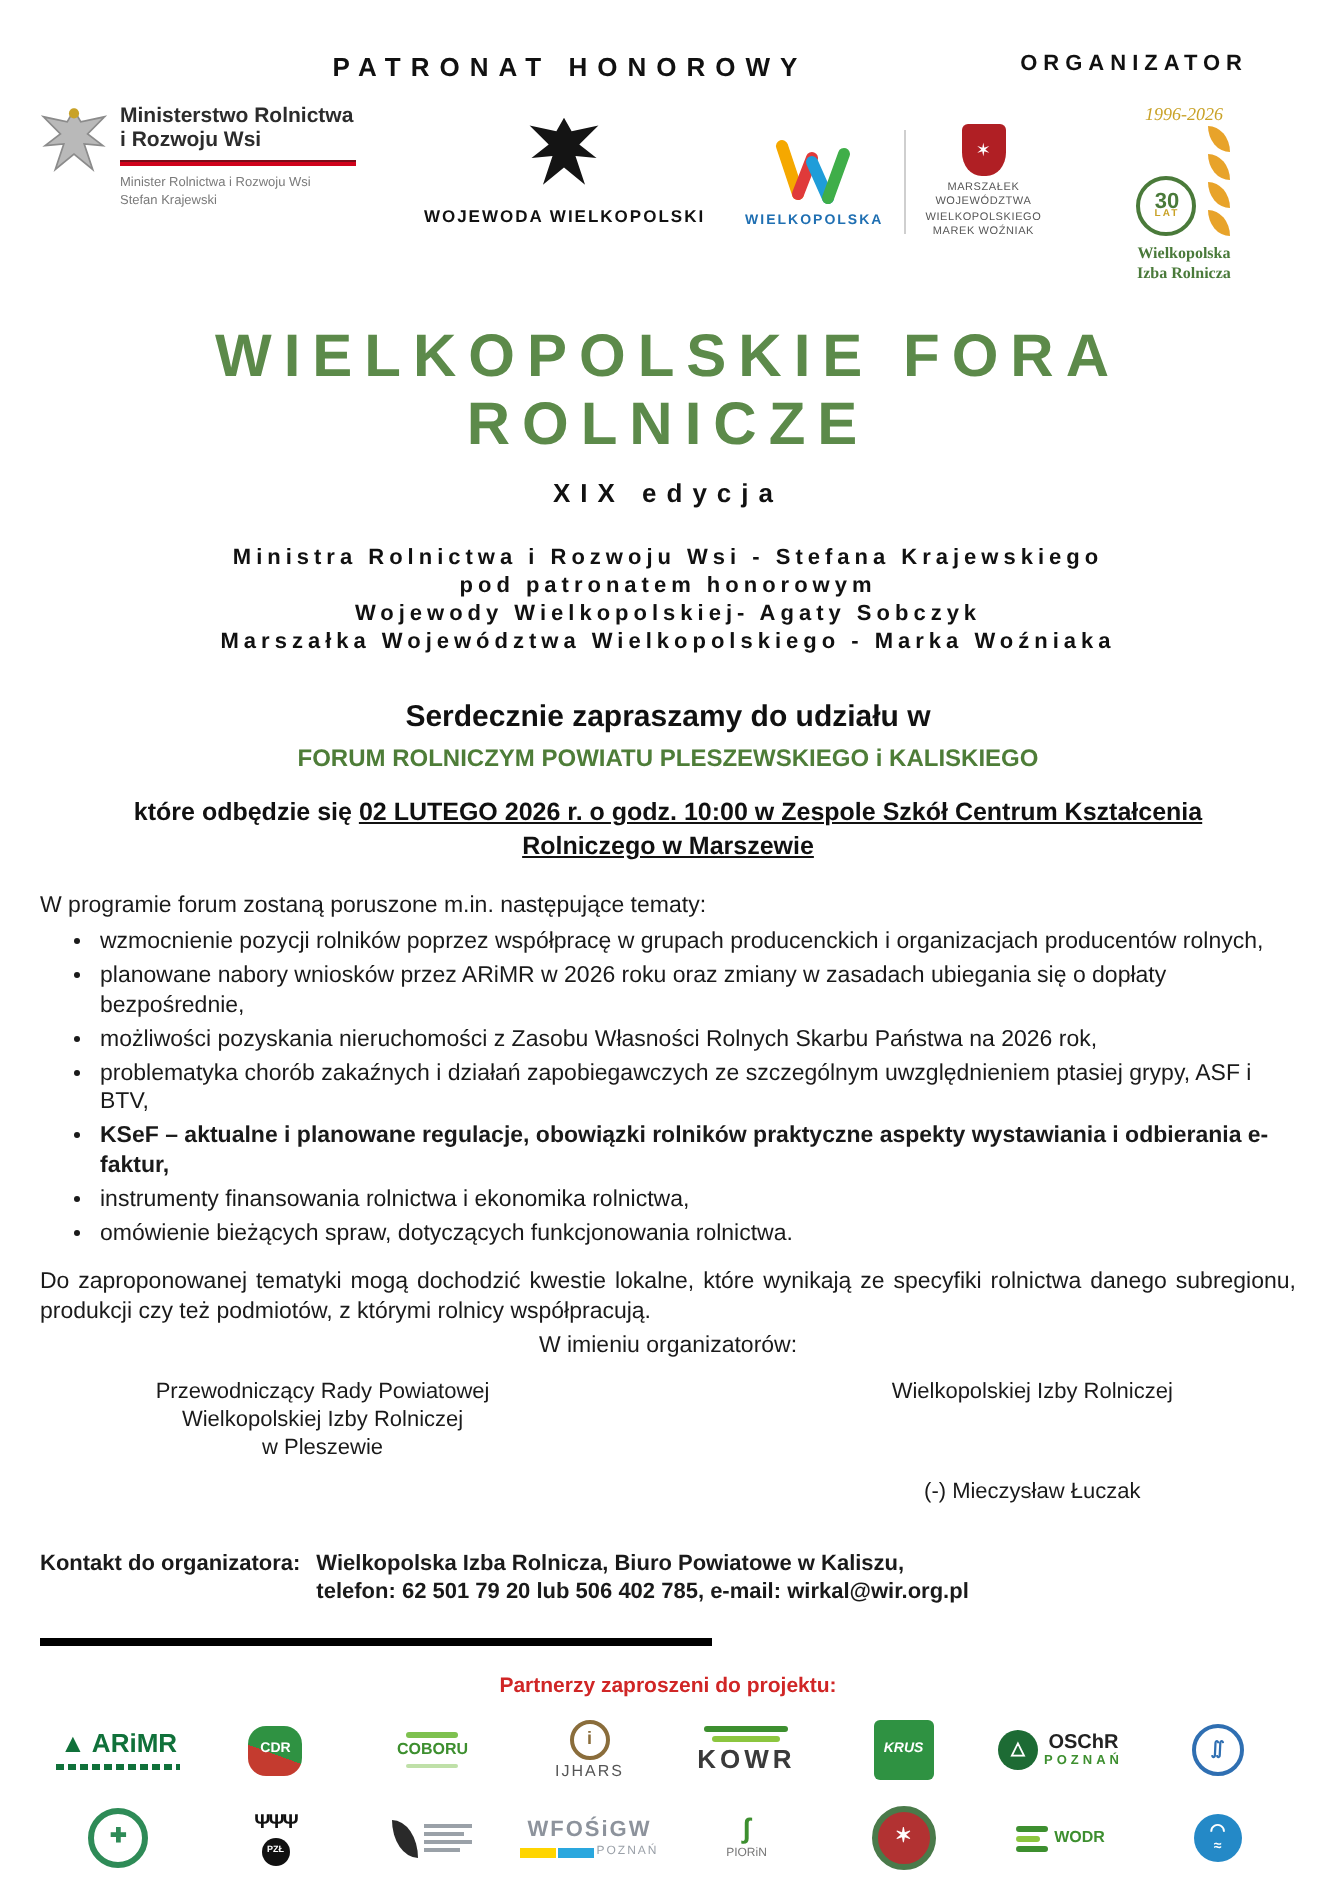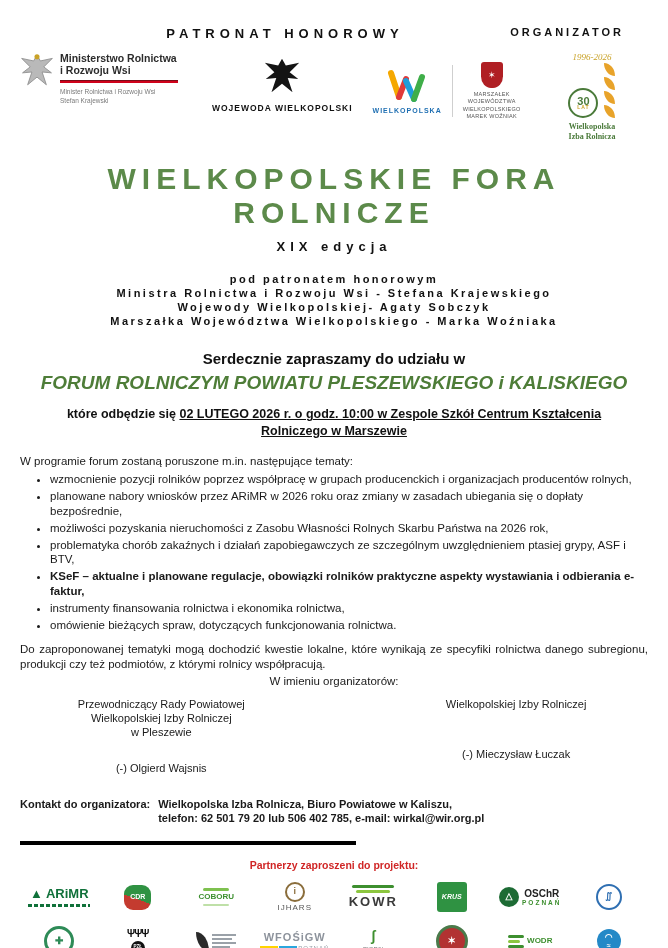--- a/index.html
+++ b/index.html
@@ -46,21 +46,21 @@
   
   .eagle{flex:none;}
 
   
   .title{margin-top:10px;text-align:center;font-size:30px;font-weight:bold;color:#5c8a4a;letter-spacing:6px;}
   .edition{margin-top:9px;text-align:center;font-size:13px;font-weight:bold;color:#111;letter-spacing:5px;}
   .patronage{margin-top:18px;text-align:center;font-size:11px;font-weight:bold;color:#111;
     letter-spacing:2.5px;line-height:14px;}
 
   .lead{margin-top:22px;text-align:center;font-size:15px;font-weight:bold;color:#111;}
-  .event{margin-top:5px;text-align:center;font-size:19px;font-weight:bold;color:#4e7d38;font-style:italic;}
+  .event{margin-top:5px;text-align:center;font-size:12px;font-weight:bold;color:#4e7d38;}
   .when{margin-top:12px;text-align:center;font-size:12.5px;color:#111;line-height:17px;padding:0 34px;font-weight:bold;}
   .when b{text-decoration:underline;}
 
   .program{margin-top:14px;font-size:11.5px;line-height:15px;}
   .program ul{margin:3px 0 0 0;padding-left:30px;}
   .program li{margin-top:2.5px;line-height:14.5px;}
   .program li.boldli{font-weight:bold;}
 
   .closing{margin-top:10px;font-size:11.5px;line-height:15px;text-align:justify;}
   .orghead{margin-top:3px;text-align:center;font-size:11.5px;}
@@ -159,22 +159,22 @@
         <div>Wielkopolska</div>
         <div>Izba Rolnicza</div>
       </div>
     </div>
   </div>
 
   <div class="title">WIELKOPOLSKIE FORA ROLNICZE</div>
   <div class="edition">XIX edycja</div>
 
   <div class="patronage">
+    <div>Ministra Rolnictwa i Rozwoju Wsi - Stefana Krajewskiego</div>
     <div>pod patronatem honorowym</div>
-    <div>Ministra Rolnictwa i Rozwoju Wsi - Stefana Krajewskiego</div>
     <div>Wojewody Wielkopolskiej- Agaty Sobczyk</div>
     <div>Marszałka Województwa Wielkopolskiego - Marka Woźniaka</div>
   </div>
 
   <div class="lead">Serdecznie zapraszamy do udziału w</div>
   <div class="event">FORUM ROLNICZYM POWIATU PLESZEWSKIEGO i KALISKIEGO</div>
   <div class="when"><span>które odbędzie się </span><b>02 LUTEGO 2026 r. o godz. 10:00 w Zespole Szkół Centrum Kształcenia Rolniczego w Marszewie</b></div>
 
   <div class="program">
     <div>W programie forum zostaną poruszone m.in. następujące tematy:</div>
@@ -190,21 +190,20 @@
   </div>
 
   <div class="closing">Do zaproponowanej tematyki mogą dochodzić kwestie lokalne, które wynikają ze specyfiki rolnictwa danego subregionu, produkcji czy też podmiotów, z którymi rolnicy współpracują.</div>
   <div class="orghead">W imieniu organizatorów:</div>
 
   <div class="sigs">
     <div class="sig sig-left">
       <div>Przewodniczący Rady Powiatowej</div>
       <div>Wielkopolskiej Izby Rolniczej</div>
       <div>w Pleszewie</div>
-      <div class="signame">(-) Olgierd Wajsnis</div>
     </div>
     <div class="sig sig-right">
       <div>Wielkopolskiej Izby Rolniczej</div>
       <div style="height:14px"></div>
       <div class="signame">(-) Mieczysław Łuczak</div>
     </div>
   </div>
 
   <div class="contact">
     <div class="clabel">Kontakt do organizatora:</div>

